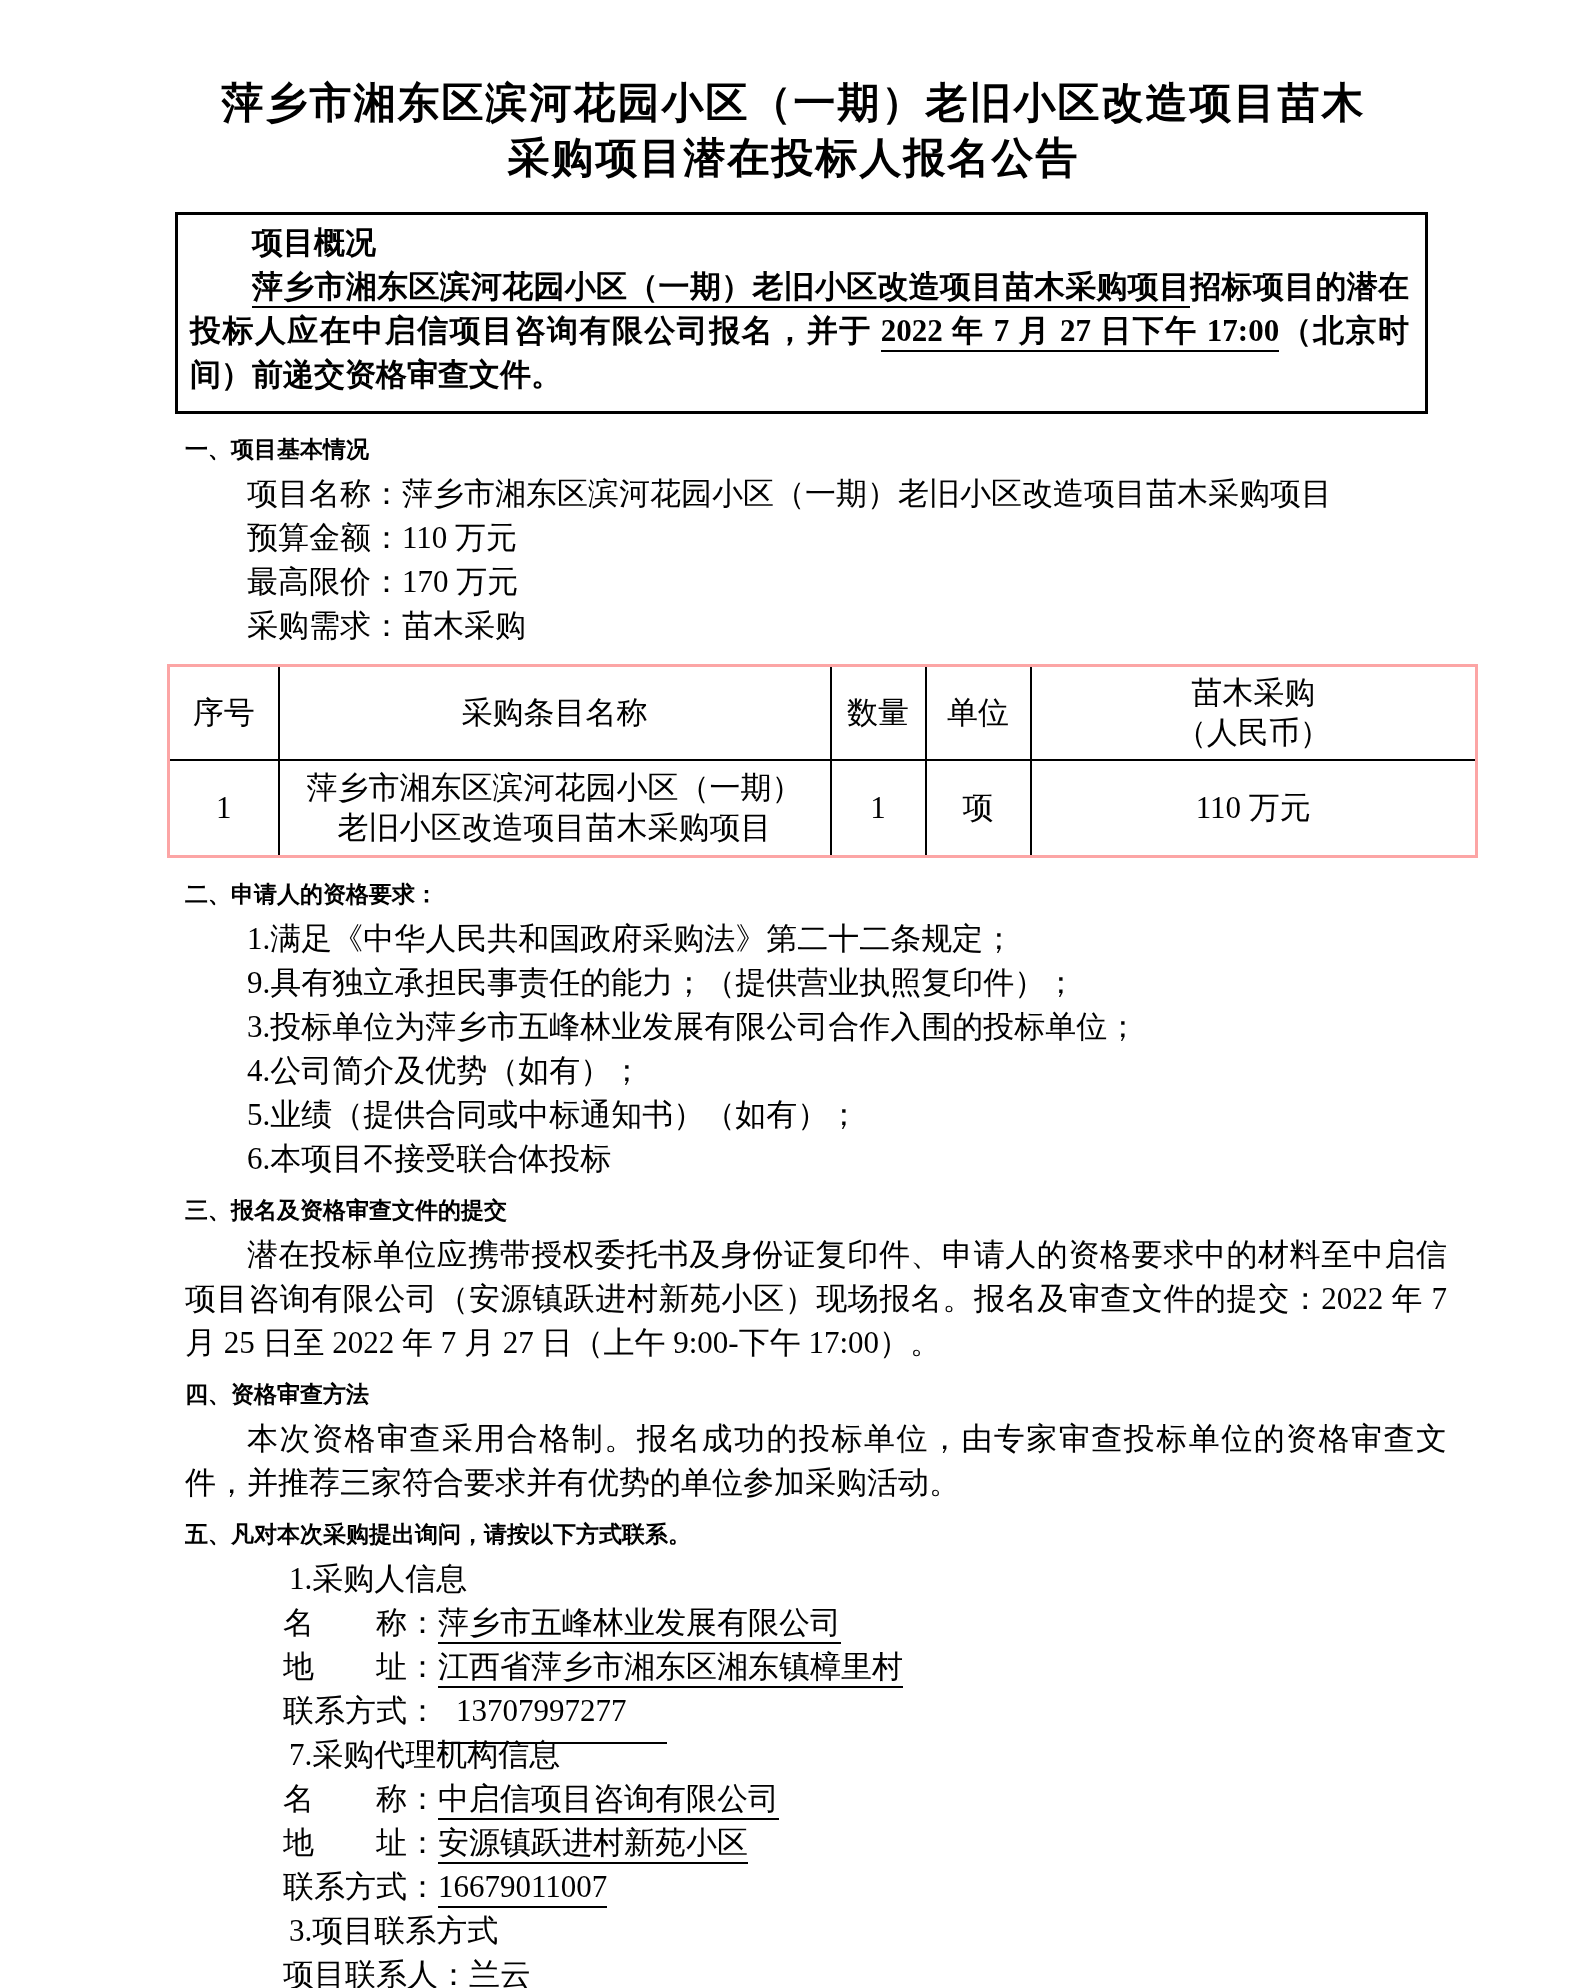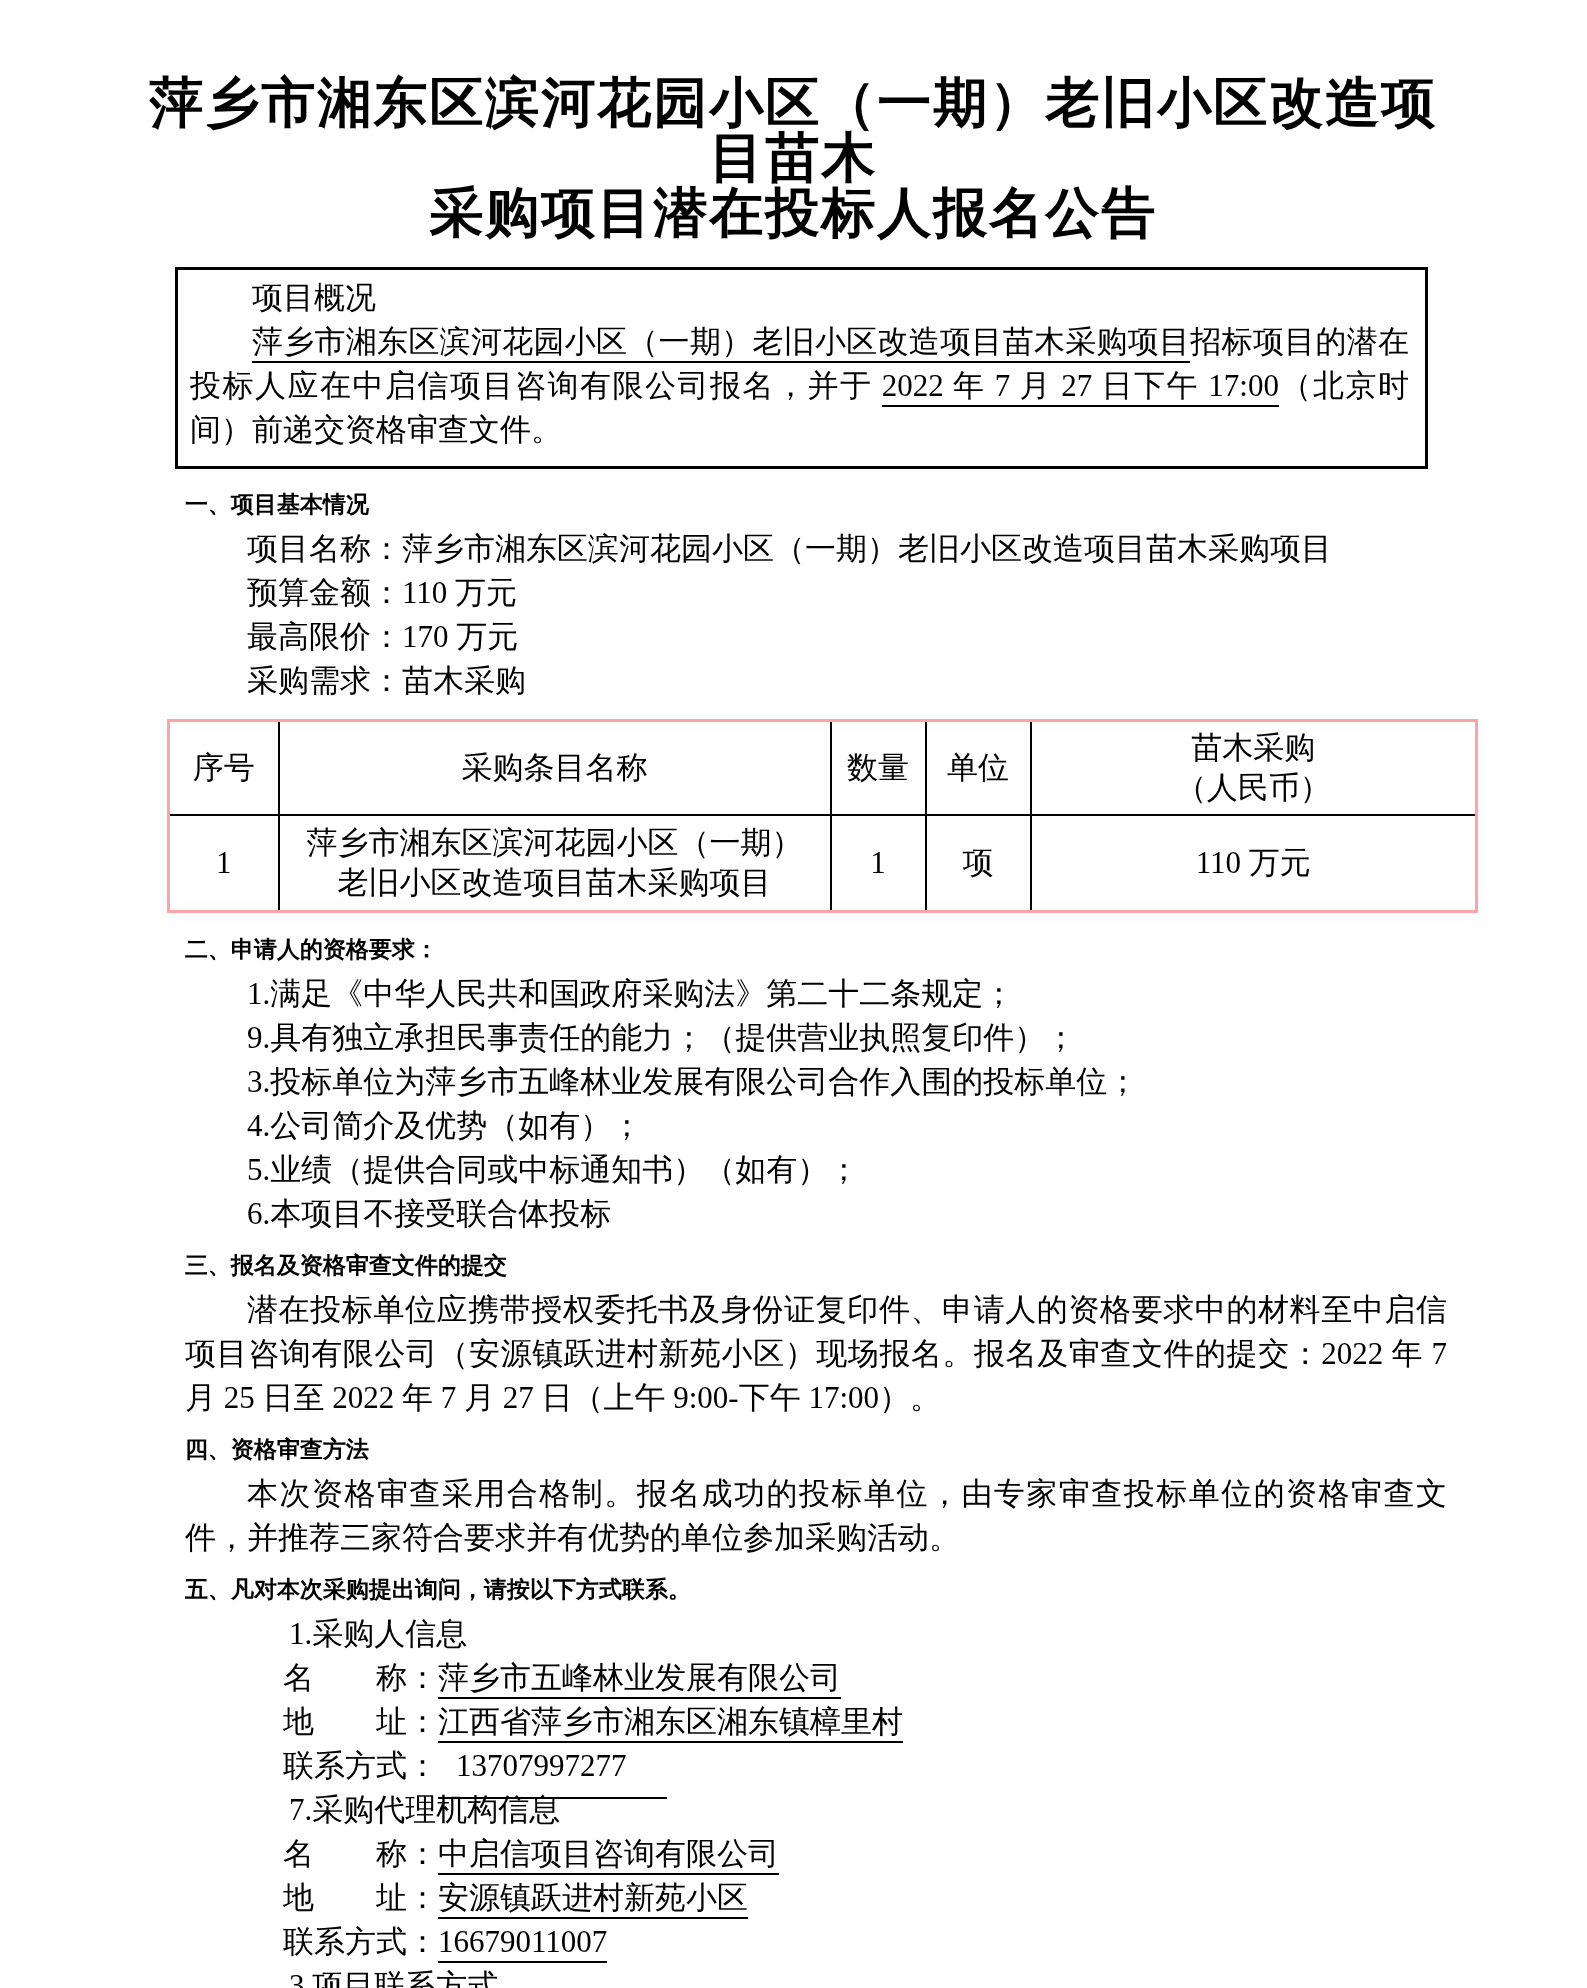--- a/index.html
+++ b/index.html
@@ -11,32 +11,33 @@
     padding:76px 140px 0 185px;
     background:#ffffff;
     color:#000000;
     font-family:"Liberation Serif","DejaVu Serif",serif;
     font-size:31px;
     overflow:hidden;
   }
   .title{
     margin:0 0 0 -45px;
     text-align:center;
-    font-size:54px;
+    font-size:42px;
     line-height:55px;
     font-weight:700;
     letter-spacing:2px;
   }
   .tline{display:block;}
   .overview-box{
     box-sizing:border-box;
     width:1253px;
     margin:26px 0 0 -10px;
     border:3px solid #000;
     padding:6px 16px 14px 12px;
+    font-weight:bold;
   }
   .line{line-height:44px;min-height:44px;}
   .indent{padding-left:62px;}
   .para{margin:0;text-indent:62px;text-align:justify;line-height:44px;}
   .h{
     font-family:"Liberation Sans","DejaVu Sans",sans-serif;
     font-weight:700;
     font-size:23px;
     line-height:46px;
     margin:6px 0 0 0;

